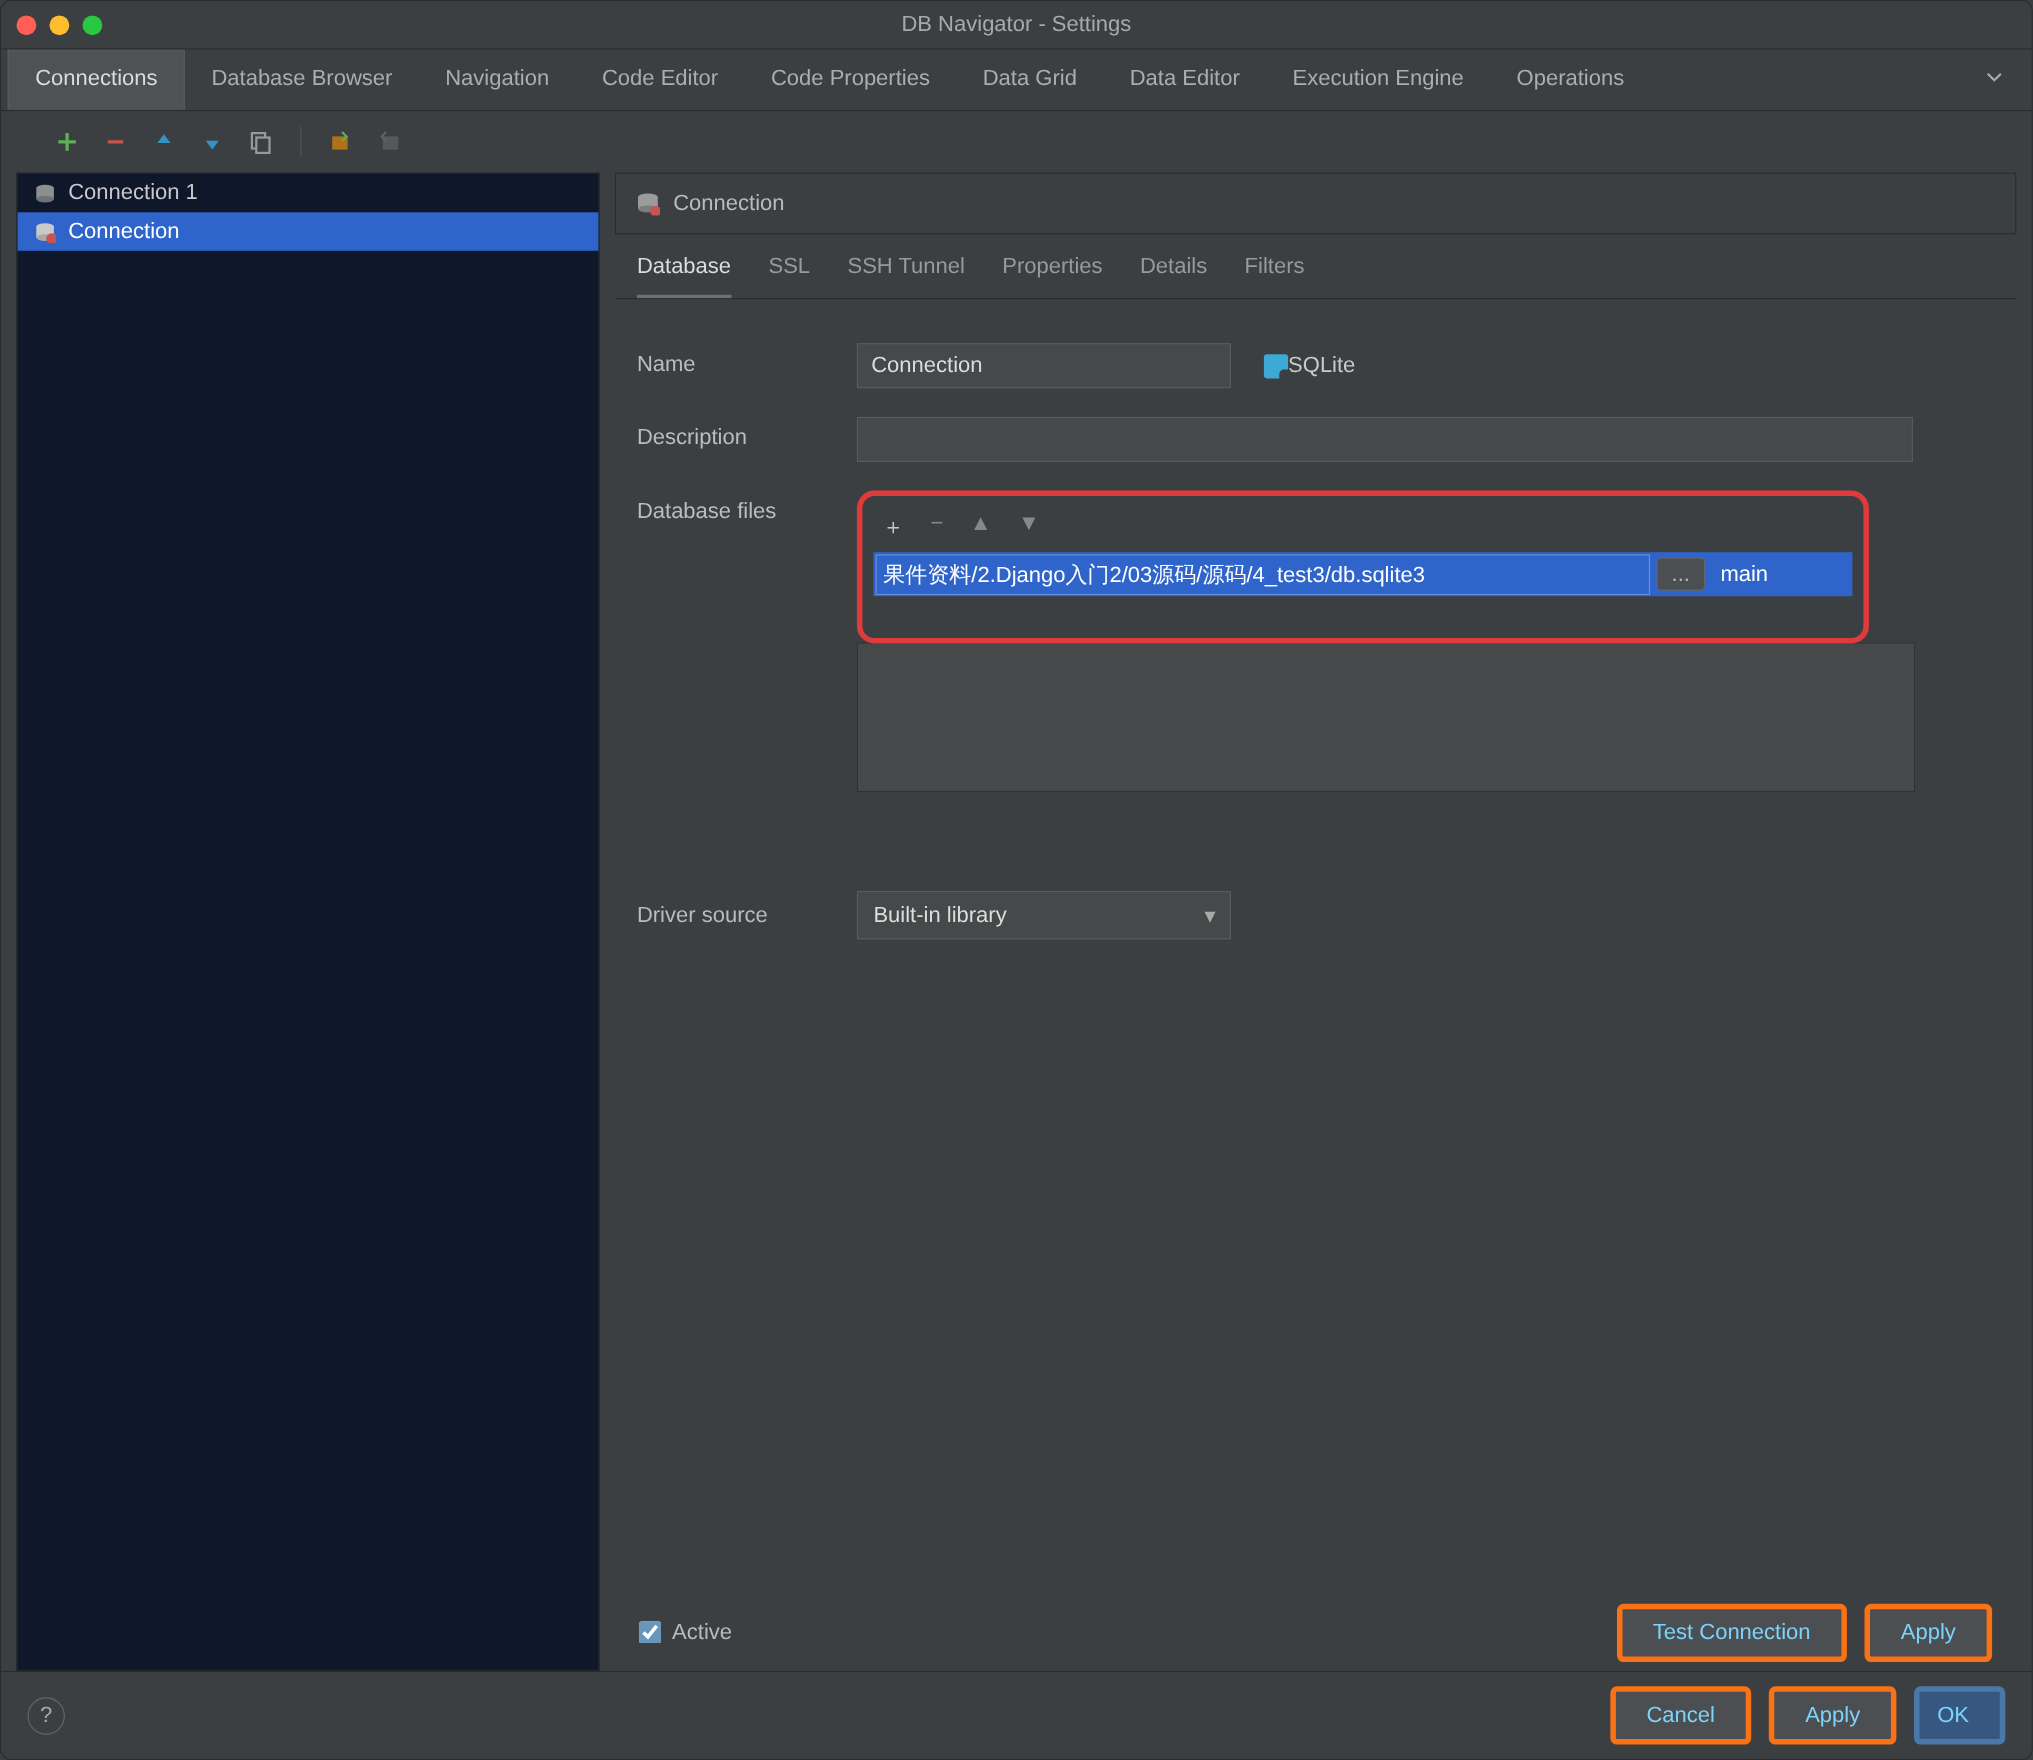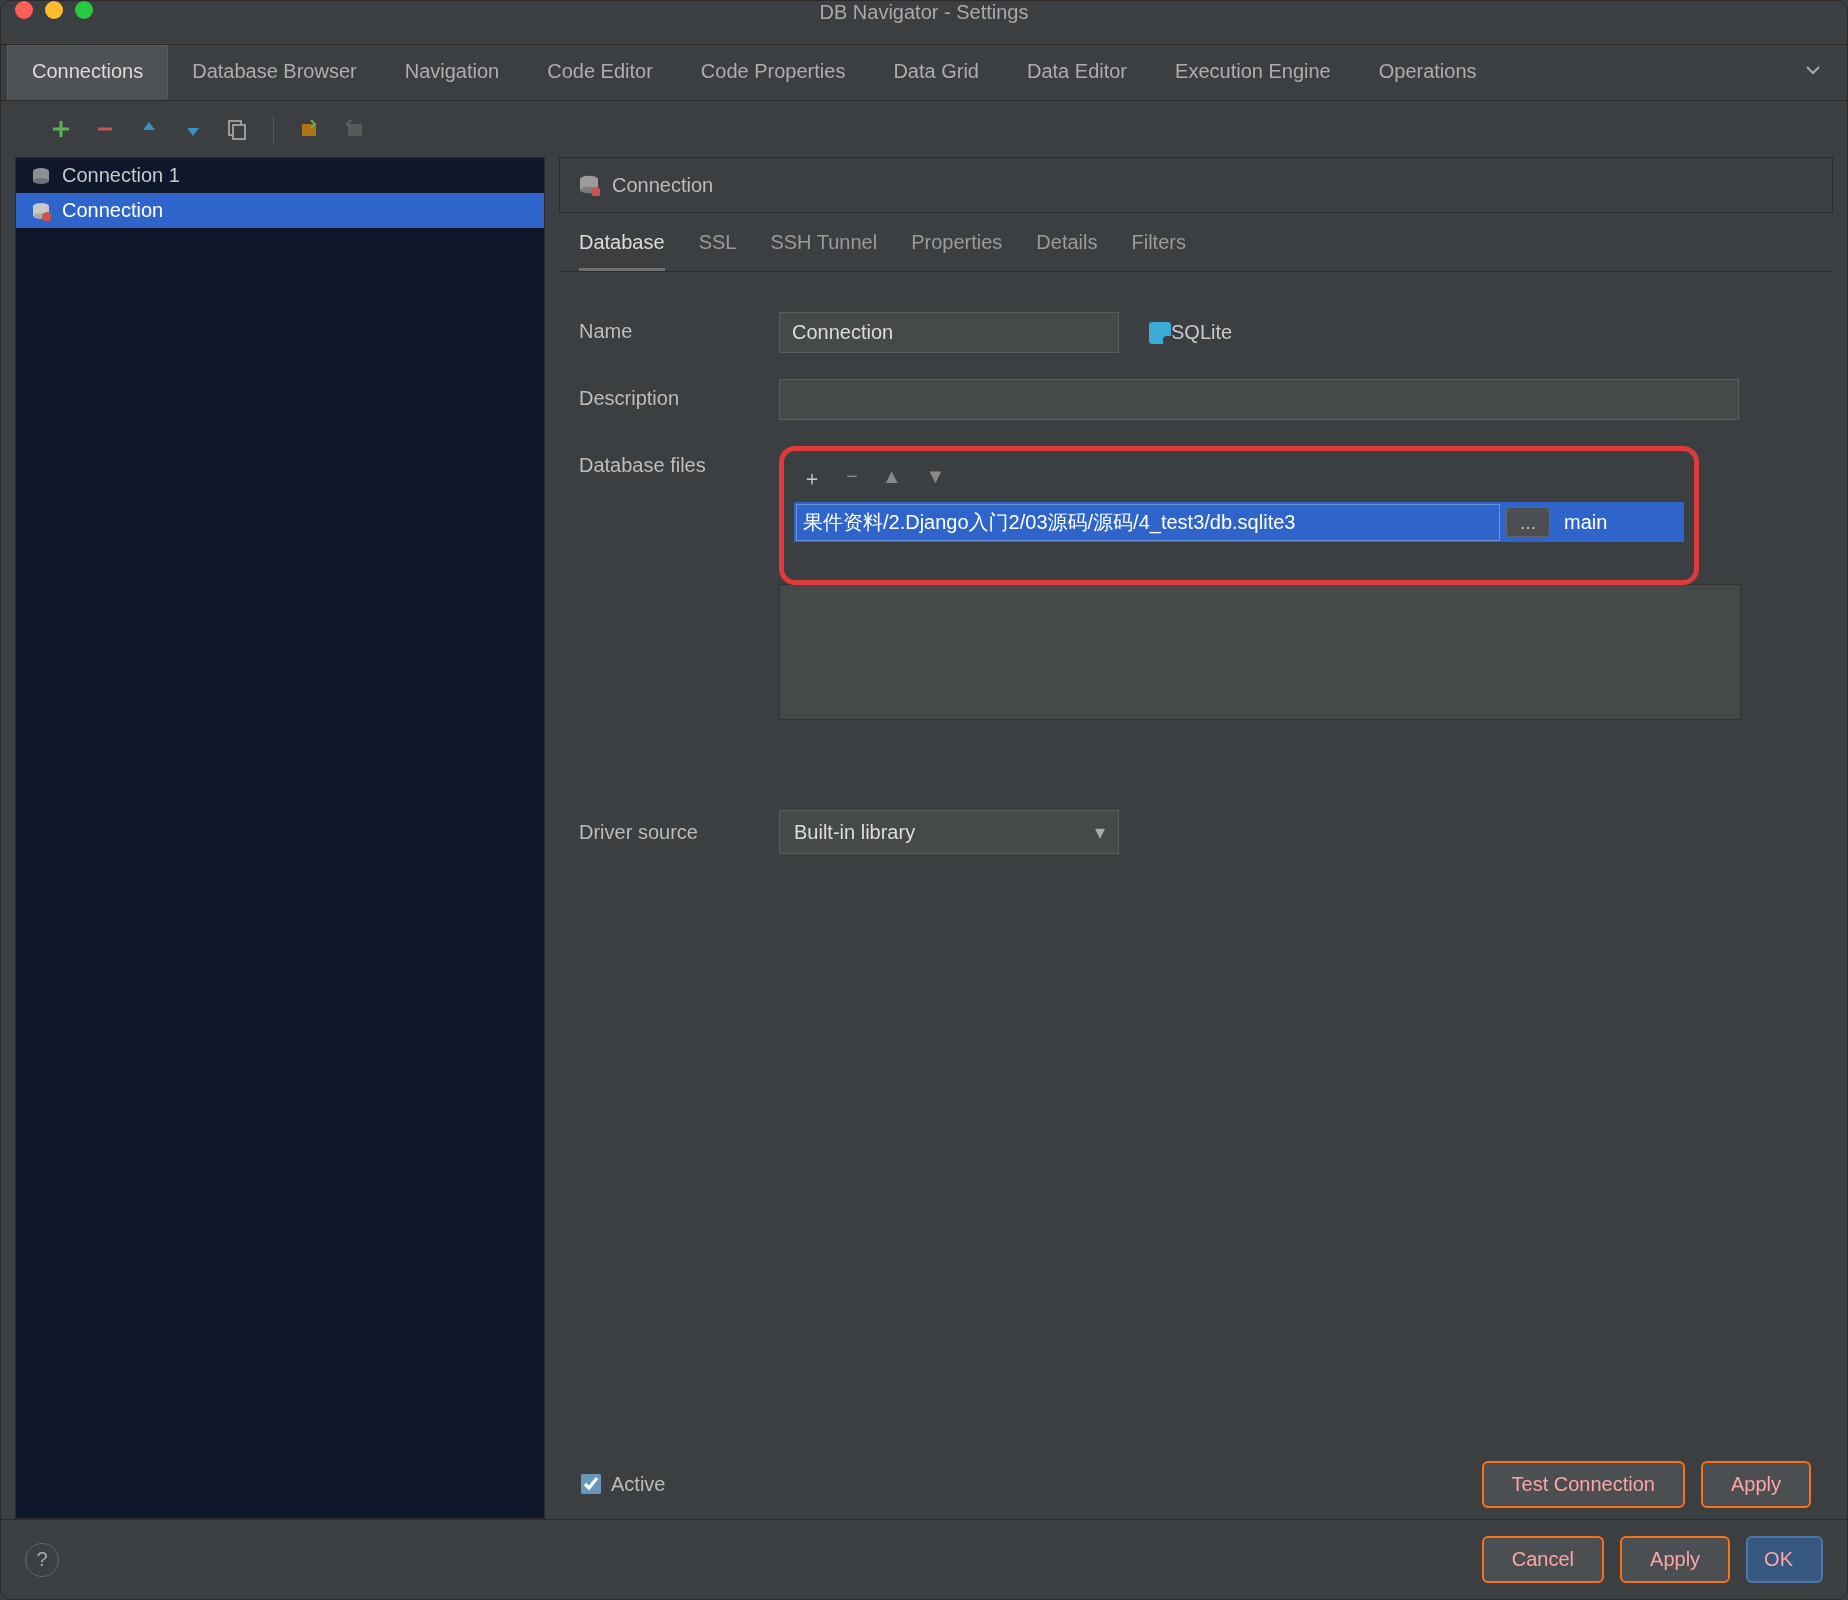--- a/index.html
+++ b/index.html
@@ -17,20 +17,21 @@
     height: 1600px;
     background: #3c3f41;
     border: 1px solid #2b2b2b;
     border-radius: 10px;
     display: flex;
     flex-direction: column;
   }
   .titlebar {
     height: 44px;
     display: flex;
+    align-items: center;
     padding: 0 14px;
     border-bottom: 1px solid #2b2b2b;
     position: relative;
   }
   .traffic { display: flex; gap: 12px; }
   .tl { width: 18px; height: 18px; border-radius: 50%; }
   .tl.red { background: #ff5f57; }
   .tl.yellow { background: #febc2e; }
   .tl.green { background: #28c840; }
   .title {
@@ -150,21 +151,21 @@
   .combo-wrap::after{content:"▾";position:absolute;right:14px;top:10px;color:#aaa;pointer-events:none;}
 
   .bottom-row {
     display:flex; align-items:center; padding: 0 22px; height: 70px;
   }
   .bottom-row .chk { display:flex; align-items:center; gap:10px; }
   .bottom-row .chk input { width:20px;height:20px; accent-color:#6897bb;}
   .bottom-row .spacer{flex:1;}
 
   .btn {
-    background:#4c4f51;color:#fca5a5;border:2px solid #f97316;border-radius:6px;
+    background:#4c4f51;color:#7dd3fc;border:5px solid #f97316;border-radius:6px;
     padding:10px 28px;font-size:20px;cursor:pointer;
   }
   .btn.primary{background:#365880;border-color:#4a78a8;padding-left:16px;}
   .btn + .btn { margin-left: 16px; }
 
   .footer {
     height: 80px; border-top: 1px solid #2b2b2b;
     display:flex;align-items:center;padding:0 24px;
   }
   .help{

